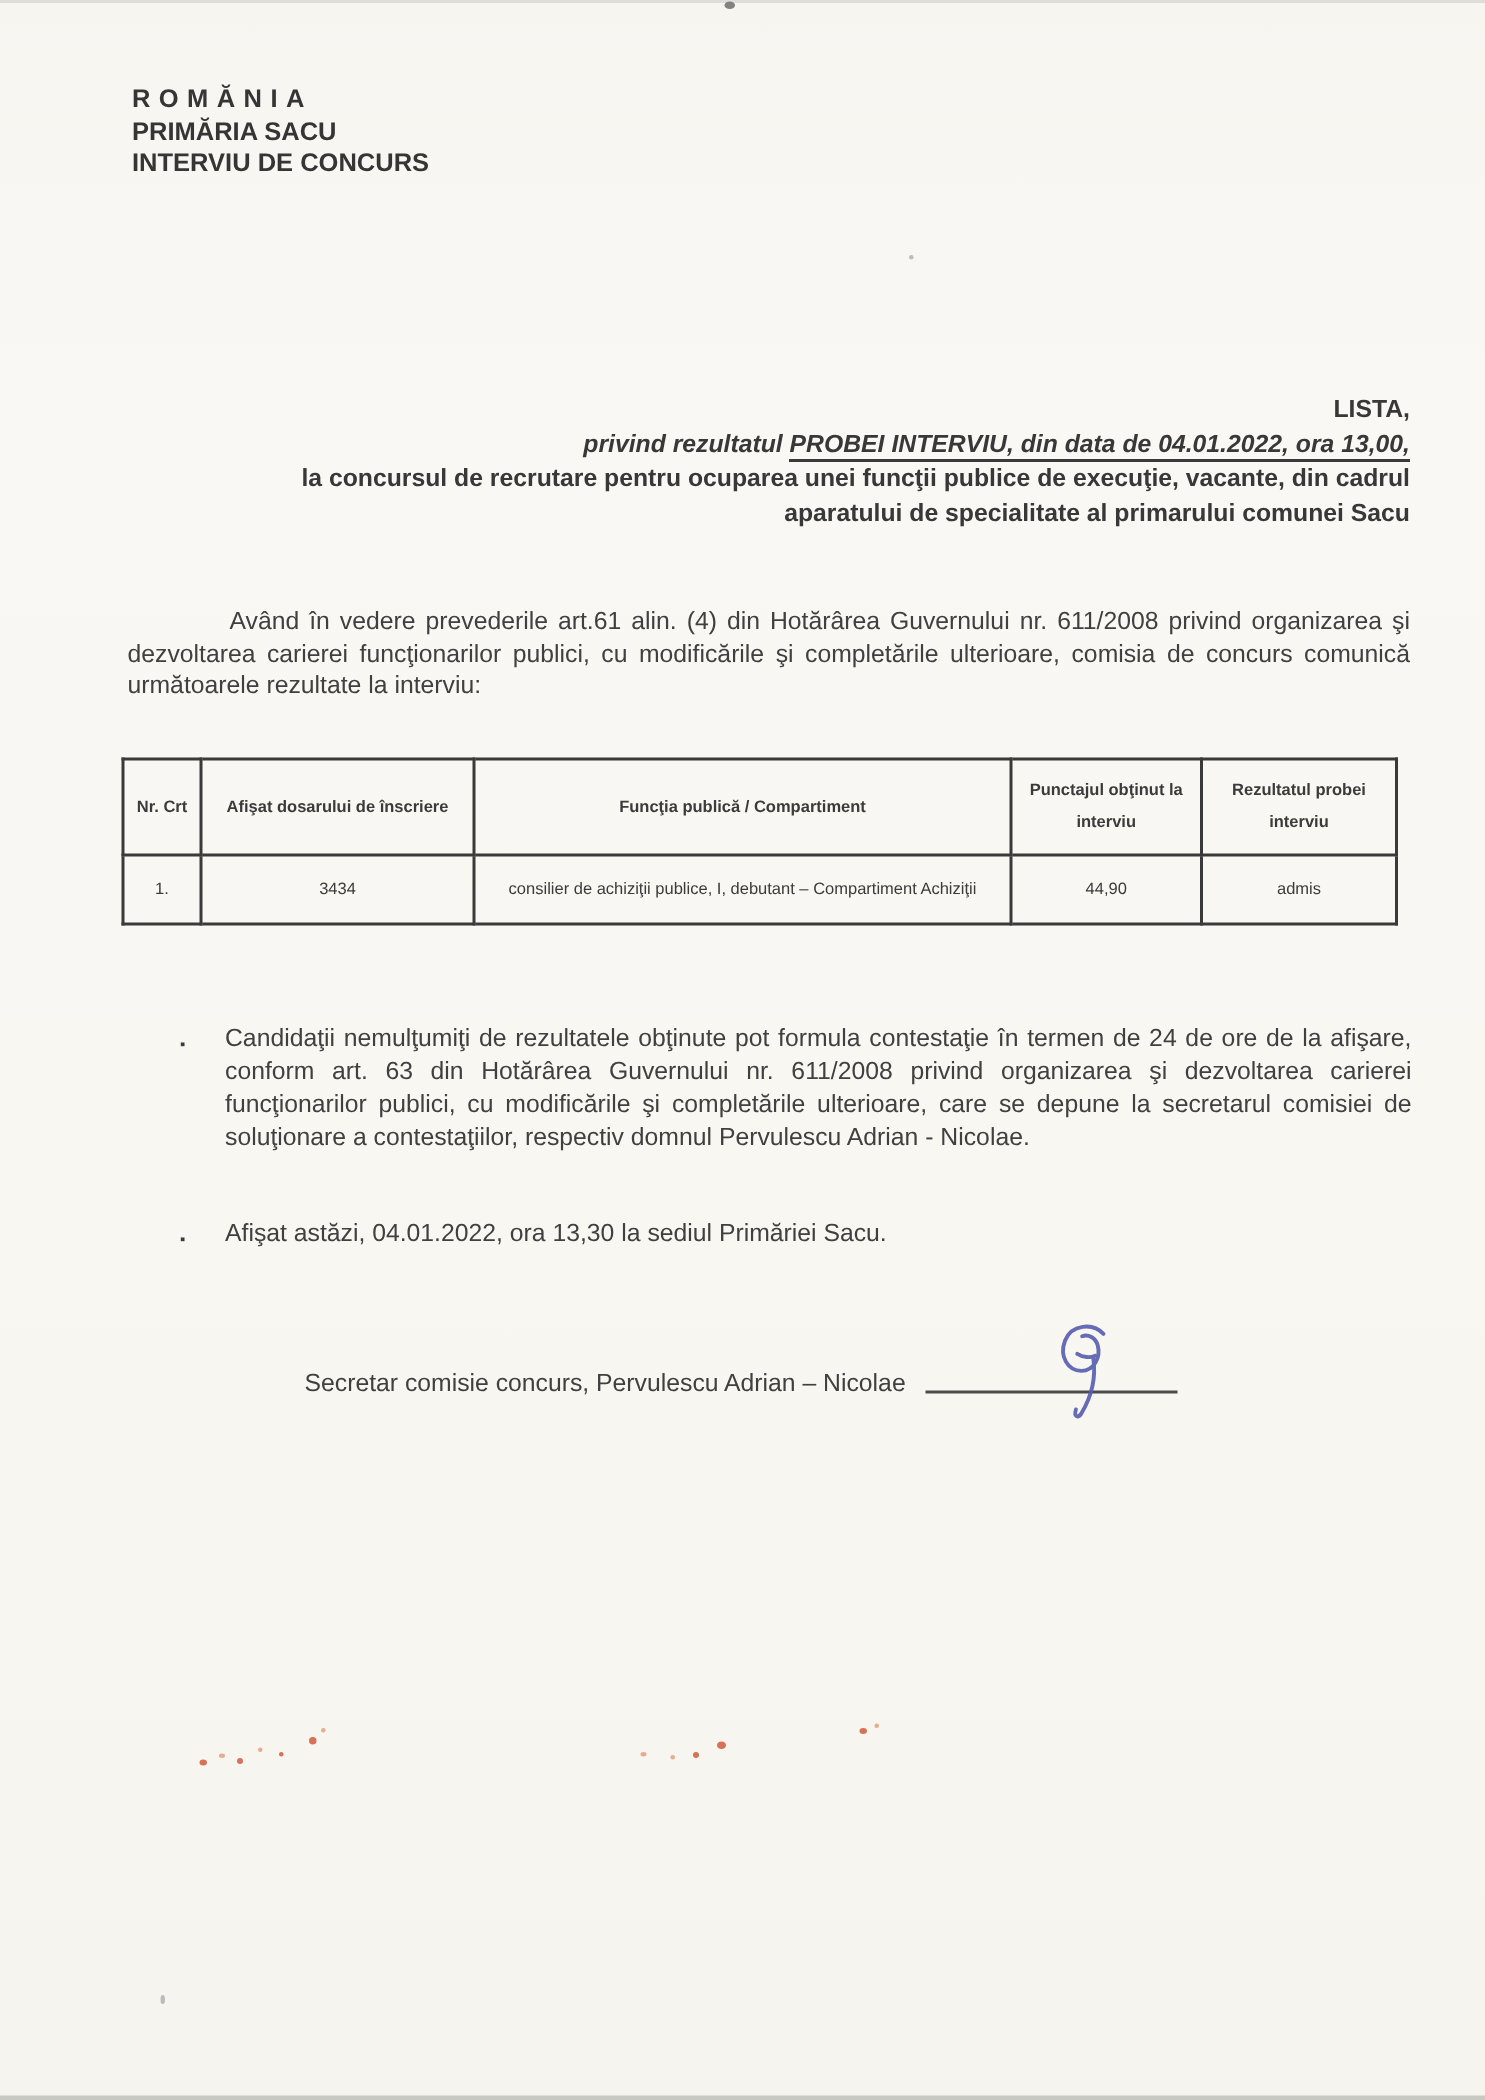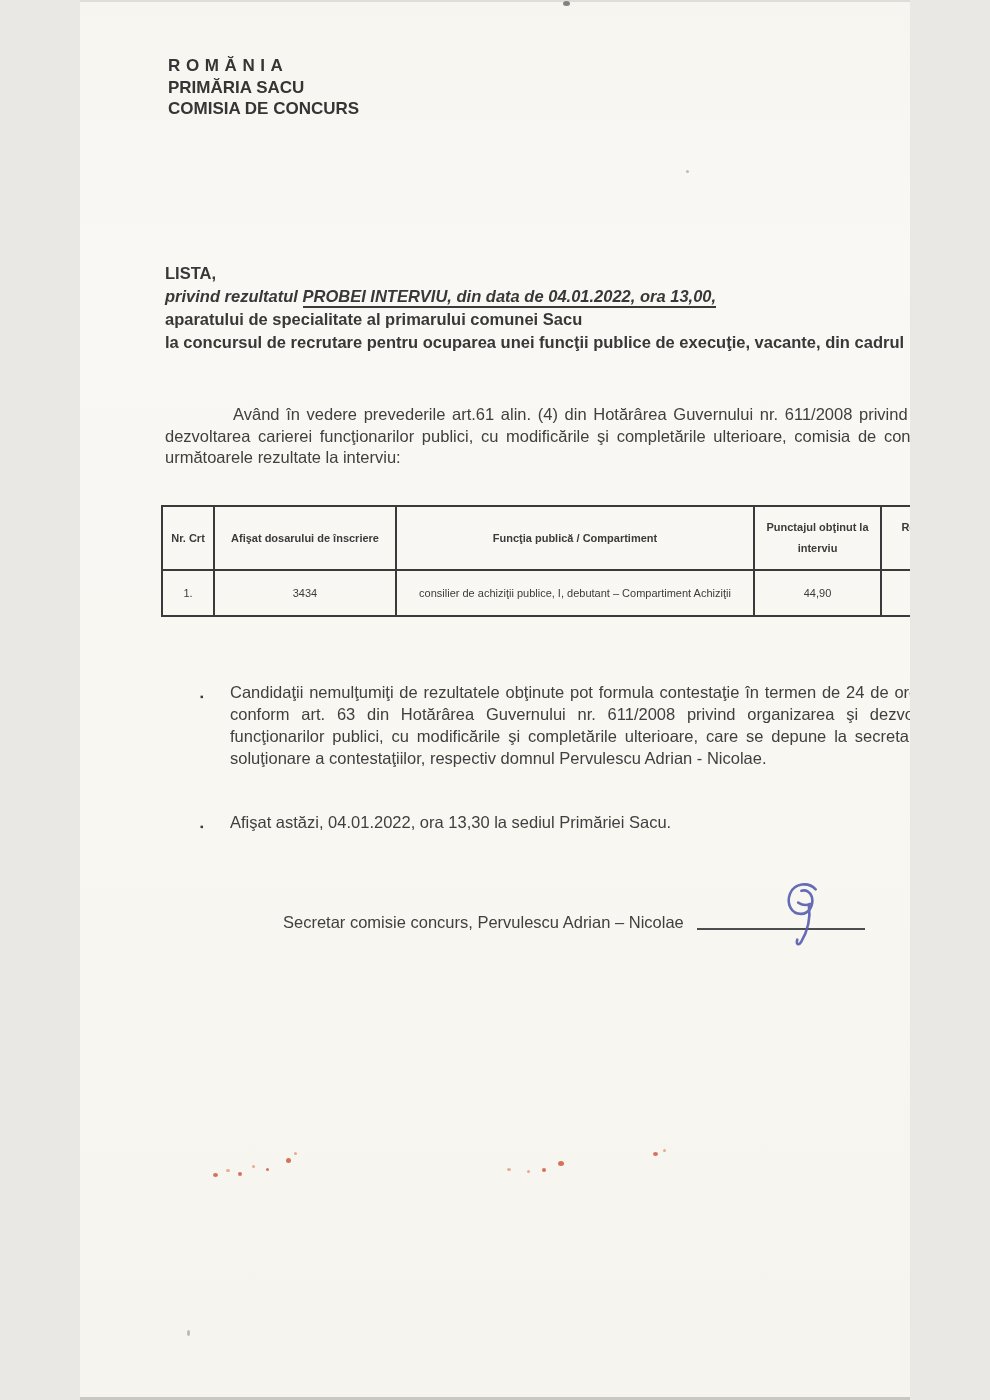--- a/index.html
+++ b/index.html
@@ -1,33 +1,33 @@
 <!DOCTYPE html>
 <html><head>
 <meta charset="utf-8">
 <style>
   html,body{margin:0;padding:0;background:#e9e8e4;}
   .paper{
     position:relative;
-    width:830px;height:1400px;
+    width:990px;height:1400px;
     margin:0 auto;
     background:linear-gradient(180deg,#f6f5f0 0%,#f9f8f4 18%,#f8f7f2 55%,#f5f4ef 100%);
     font-family:"Liberation Sans",sans-serif;
     color:#3c3c3c;
     overflow:hidden;
   }
   .paper::before{content:"";position:absolute;left:0;top:0;right:0;height:2px;background:rgba(150,150,148,.25);}
   .paper::after{content:"";position:absolute;left:0;bottom:0;right:0;height:3px;background:rgba(120,120,118,.35);}
 
   
   .hdr{position:absolute;left:88px;top:55px;font-size:17px;font-weight:700;line-height:21.5px;color:#353535;}
   .hdr .spread{letter-spacing:.33em;}
 
   
-  .title{position:absolute;left:85px;top:262px;width:855px;text-align:left;
+  .title{position:absolute;left:85px;top:262px;width:855px;text-align:right;
          font-size:16.5px;font-weight:700;line-height:23px;color:#383838;}
   .title .it{font-style:italic;}
   .title .ul{font-style:italic;border-bottom:2px solid #3a3a3a;padding-bottom:1px;}
 
   
   .intro{position:absolute;left:85px;top:404px;width:855px;
          font-size:16.5px;line-height:21.6px;text-align:justify;text-indent:68px;color:#404040;}
 
   
   table.res{position:absolute;left:81px;top:505px;width:849px;border-collapse:collapse;
@@ -58,28 +58,28 @@
   .red2{background:#e28a66;opacity:.7;}
 </style>
 </head>
 <body>
 
 <div class="paper">
 
   <div class="hdr">
     <div class="spread">ROMĂNIA</div>
     <div>PRIMĂRIA SACU</div>
-    <div>COMISIA DE CONCURS</div>
+    <div>INTERVIU DE CONCURS</div>
   </div>
 
   <div class="title">
     <div>LISTA,</div>
     <div><span class="it">privind rezultatul </span><span class="ul">PROBEI INTERVIU, din data de 04.01.2022, ora 13,00,</span></div>
+    <div>la concursul de recrutare pentru ocuparea unei funcţii publice de execuţie, vacante, din cadrul</div>
     <div>aparatului de specialitate al primarului comunei Sacu</div>
-    <div>la concursul de recrutare pentru ocuparea unei funcţii publice de execuţie, vacante, din cadrul</div>
   </div>
 
   <div class="intro">Având în vedere prevederile art.61 alin. (4) din Hotărârea Guvernului nr. 611/2008 privind organizarea şi dezvoltarea carierei funcţionarilor publici, cu modificările şi completările ulterioare, comisia de concurs comunică următoarele rezultate la interviu:</div>
 
   <table class="res">
     <colgroup>
         <col class="c1">
         <col class="c2">
         <col class="c3">
         <col class="c4">

